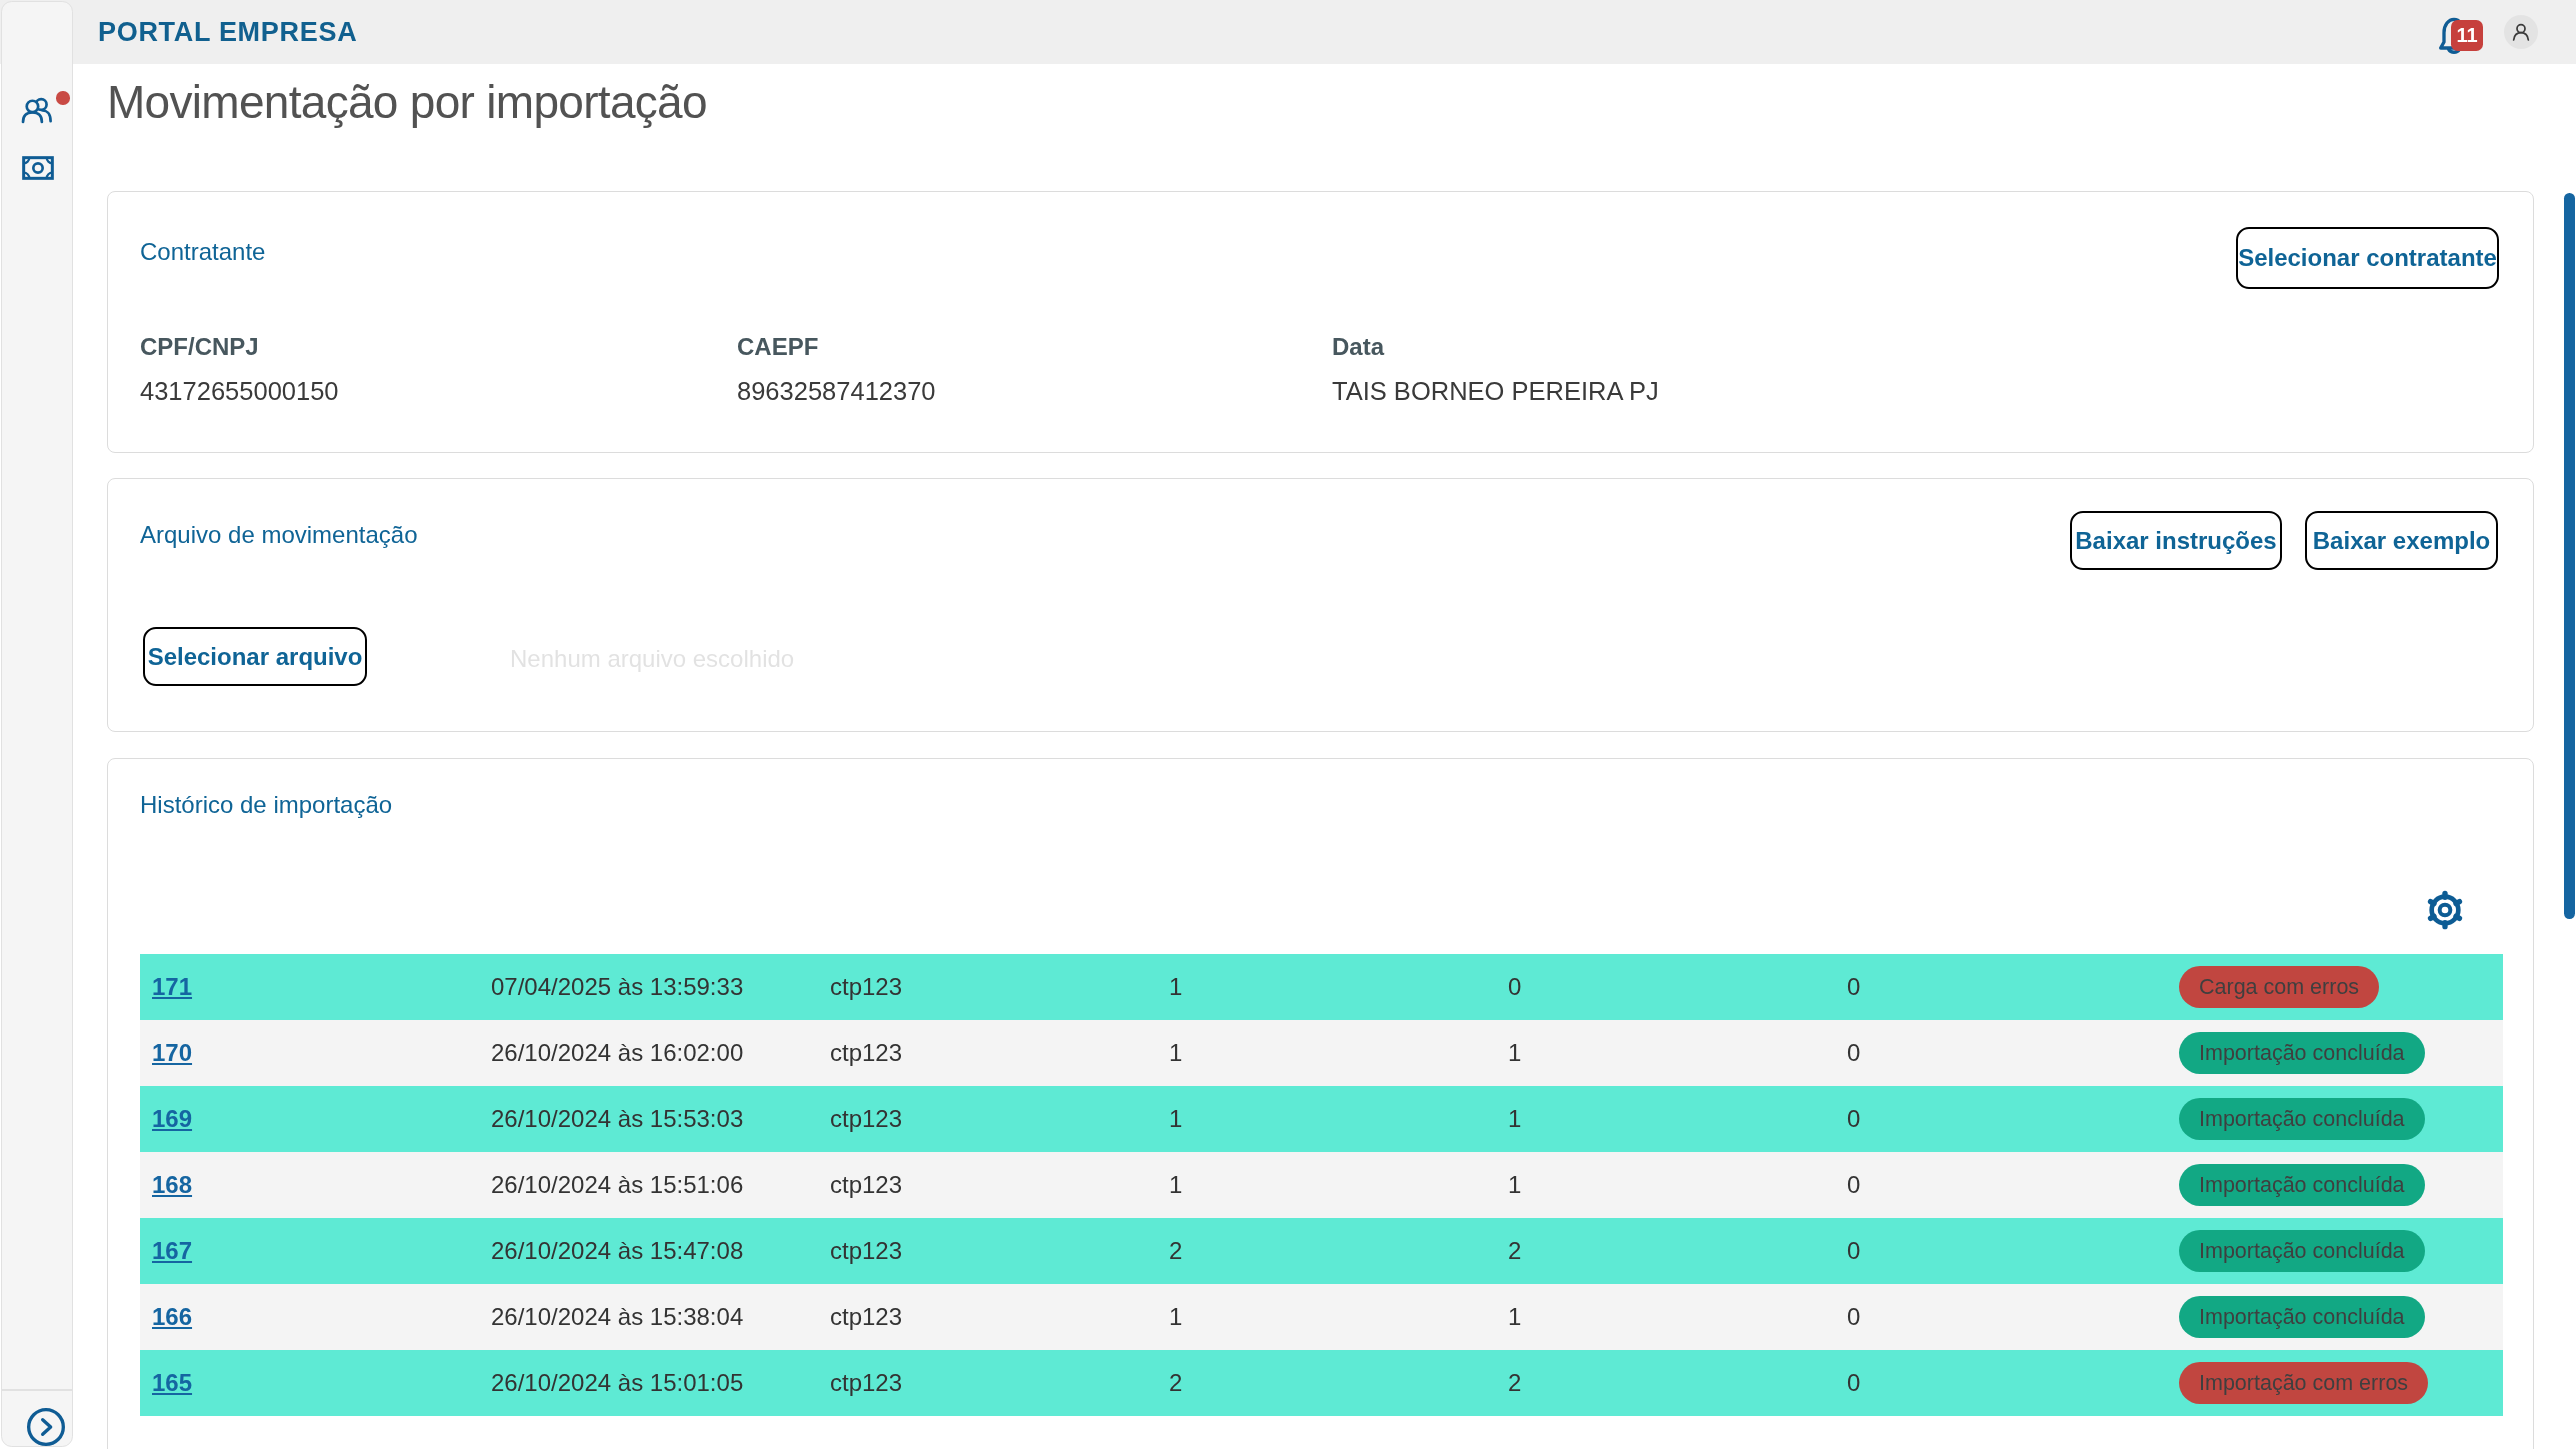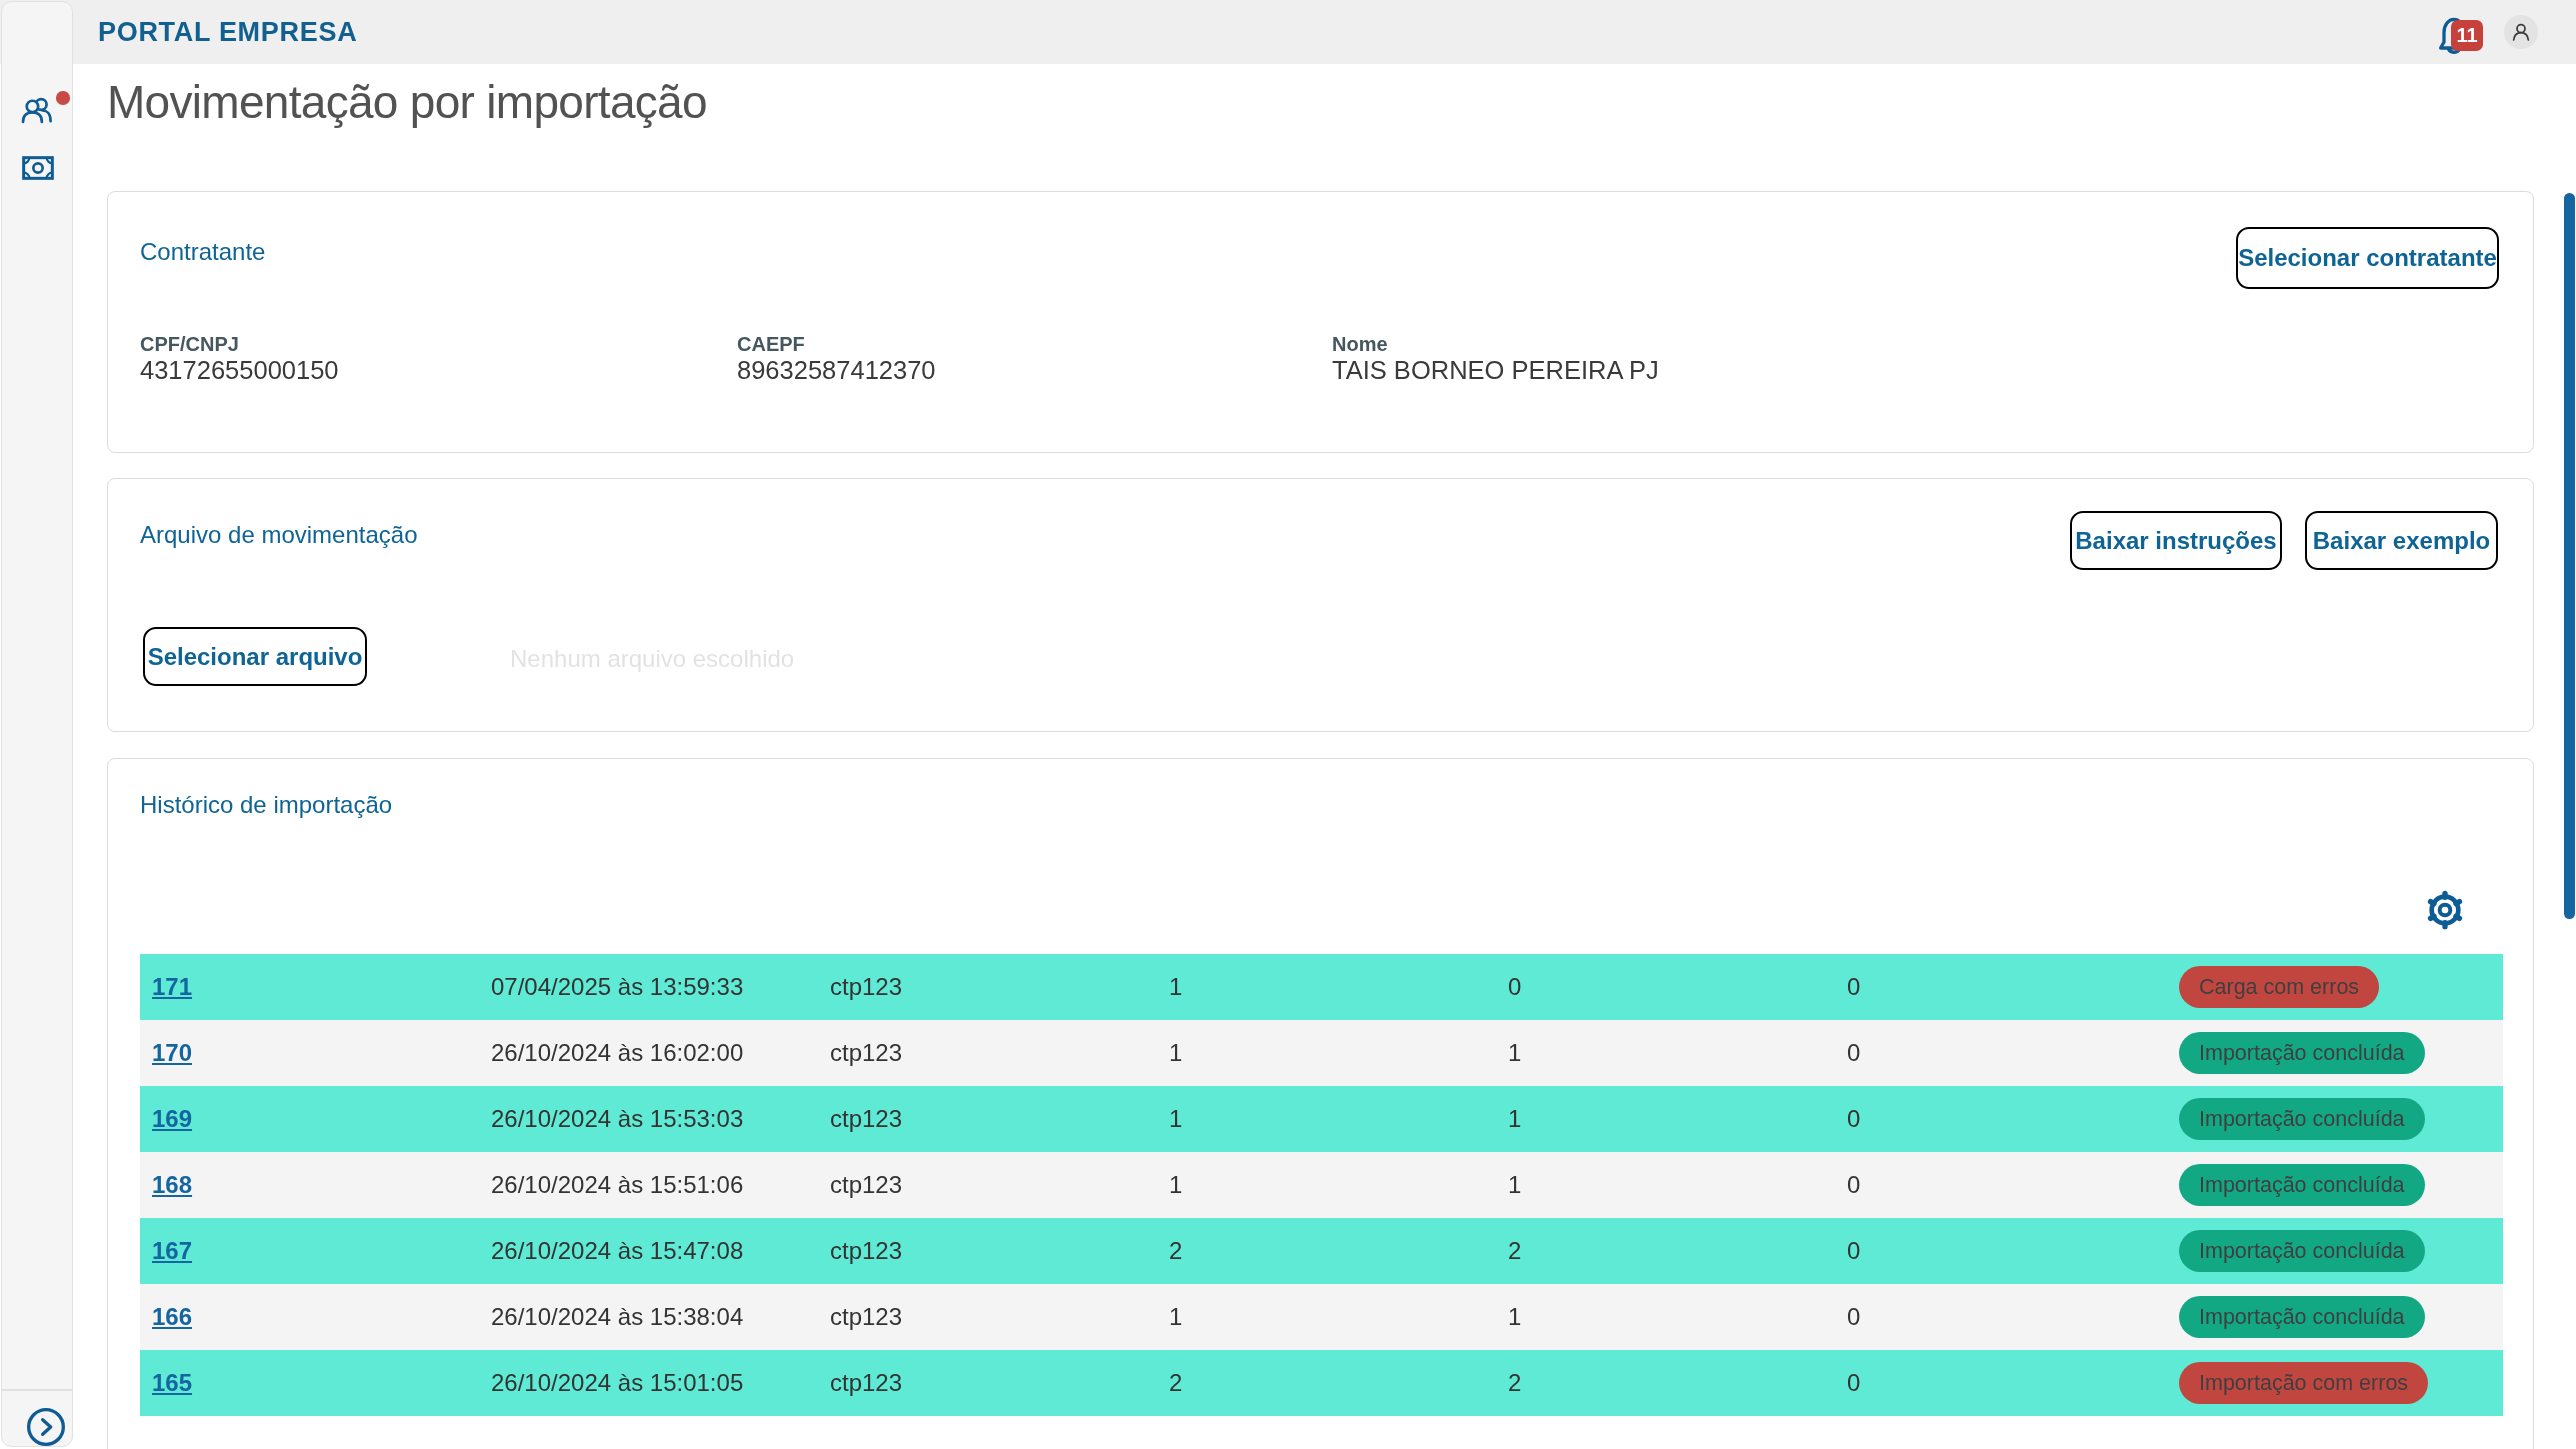--- a/index.html
+++ b/index.html
@@ -31,21 +31,21 @@
                 color:#525252; letter-spacing:-0.7px; }
 
   .card { position:absolute; left:107px; width:2427px; background:#fff;
           border:1.3px solid #dcdcdc; border-radius:8px; }
   .card-title { position:absolute; left:32px; font-size:24px; color:#0f6496; font-weight:400; }
 
   .btn { position:absolute; background:#fff; border:2px solid #000000; border-radius:13px;
          color:#0f6496; font-size:24px; font-weight:700; font-family:"Liberation Sans",sans-serif;
          display:flex; align-items:center; justify-content:center; cursor:pointer; }
 
-  .field-label { font-size:20px; font-weight:700; color:#47575e; }
+  .field-label { font-size:24px; font-weight:700; color:#47575e; margin-bottom:16px; }
   .field-value { font-size:25.5px; font-weight:400; color:#3a3a3a; }
   .field { position:absolute; top:141px; }
 
   .ghost-file-text { position:absolute; left:402px; top:166px; font-size:24px;
                      color:rgba(150,150,150,0.28); z-index:1; }
 
   
   .gear-wrap { position:absolute; right:66px; top:129px; width:44px; height:44px; cursor:pointer; }
   .table { position:absolute; left:32px; top:195px; width:2363px; }
   .trow, .thead { display:grid;
@@ -125,21 +125,21 @@
 
     <div class="field" style="left:32px;">
       <div class="field-label">CPF/CNPJ</div>
       <div class="field-value">43172655000150</div>
     </div>
     <div class="field" style="left:629px;">
       <div class="field-label">CAEPF</div>
       <div class="field-value">89632587412370</div>
     </div>
     <div class="field" style="left:1224px;">
-      <div class="field-label">Nome</div>
+      <div class="field-label">Data</div>
       <div class="field-value">TAIS BORNEO PEREIRA PJ</div>
     </div>
   </div>
 
   <div class="card" style="top:478px; height:254px;">
     <div class="card-title" style="top:42px;">Arquivo de movimentação</div>
     <button class="btn" style="right:251px; top:32px; width:212px; height:59px;">Baixar instruções</button>
     <button class="btn" style="right:35px; top:32px; width:193px; height:59px;">Baixar exemplo</button>
 
     <div class="ghost-file-text">Nenhum arquivo escolhido</div>

